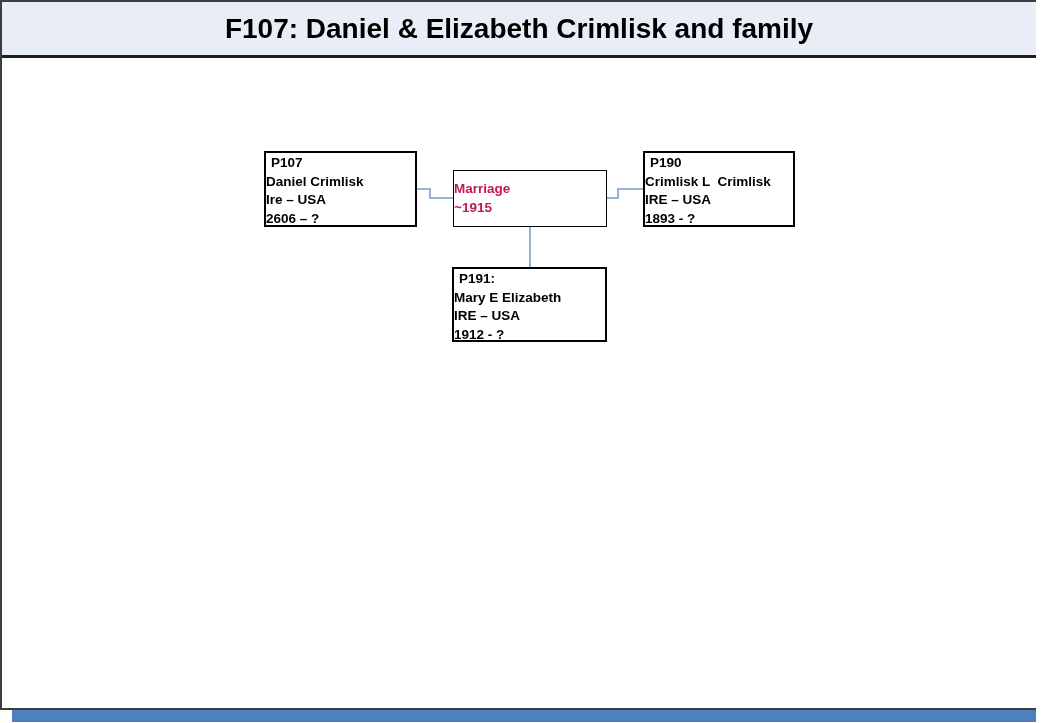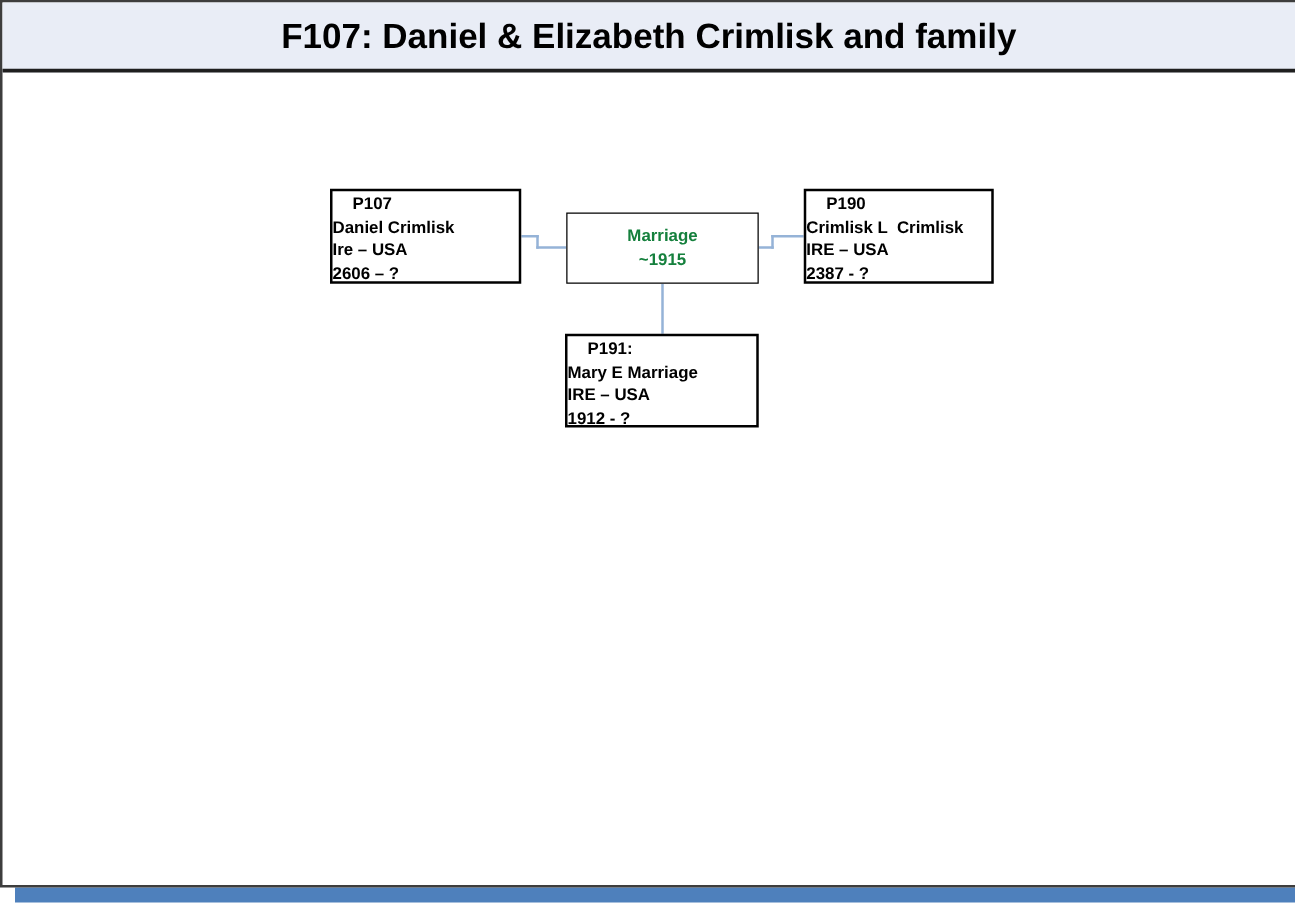--- a/index.html
+++ b/index.html
@@ -46,37 +46,36 @@
     border: 2px solid #000000;
     box-sizing: border-box;
     font-weight: bold;
     font-size: 13.5px;
     line-height: 18.5px;
     color: #000000;
     padding-top: 1px;
   }
   .node .pid {
     text-align: left;
-    padding-left: 16px;
+    padding-left: 5px;
     white-space: pre-wrap;
   }
   .node .cline {
     text-align: left;
     white-space: pre-wrap;
   }
   .marriage {
     position: absolute;
     background: #ffffff;
     border: 1px solid #000000;
     box-sizing: border-box;
     font-weight: bold;
     font-size: 13.5px;
     line-height: 18.5px;
-    color: #15803d;
-    text-align: center;
+    color: #be185d;
     padding-top: 9px;
   }
   .conn {
     position: absolute;
     background: #95B3D7;
   }
 </style>
 </head>
 <body>
 
@@ -109,23 +108,23 @@
 
   <div class="marriage" style="left:453px; top:170px; width:154px; height:57px;">
     <div>Marriage</div>
     <div>~1915</div>
   </div>
 
   <div class="node" style="left:643px; top:151px; width:152px; height:76px;">
     <div class="pid">P190</div>
     <div class="cline">Crimlisk L  Crimlisk</div>
     <div class="cline">IRE – USA</div>
-    <div class="cline">2387 - ?</div>
+    <div class="cline">1893 - ?</div>
   </div>
 
   <div class="node" style="left:452px; top:267px; width:155px; height:75px;">
     <div class="pid">P191:</div>
-    <div class="cline">Mary E Marriage</div>
+    <div class="cline">Mary E Elizabeth</div>
     <div class="cline">IRE – USA</div>
     <div class="cline">1912 - ?</div>
   </div>
 
 </div>
 
 </body></html>

